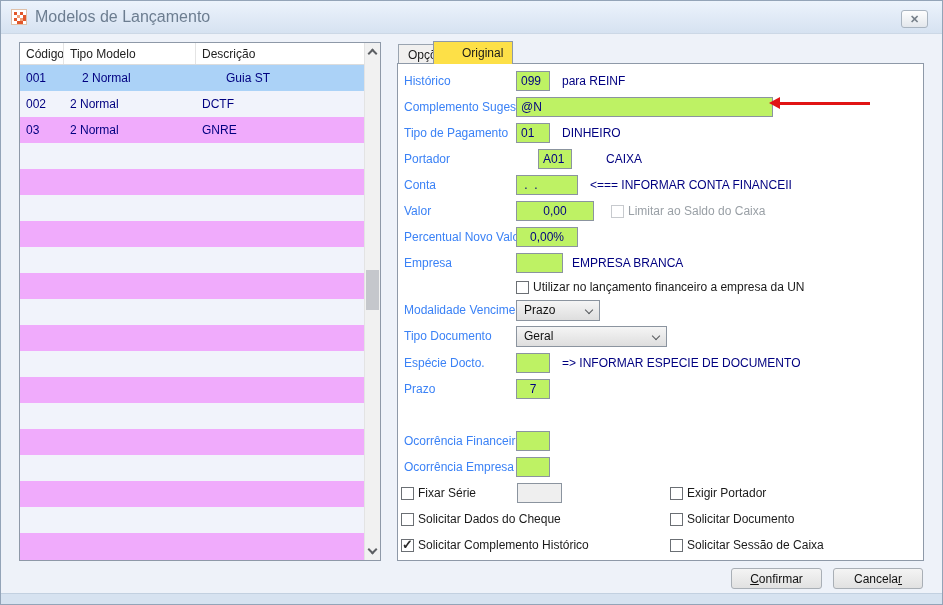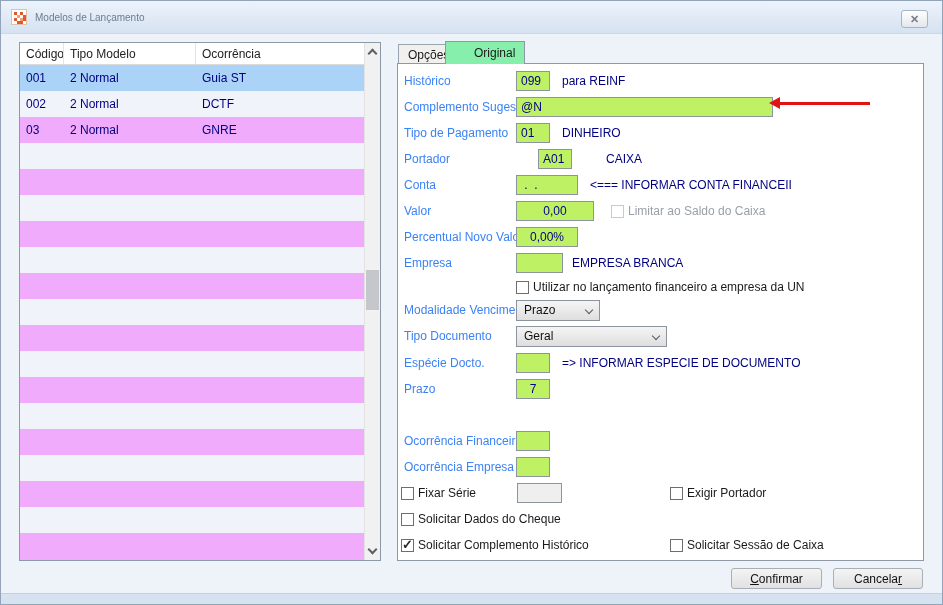--- a/index.html
+++ b/index.html
@@ -10,50 +10,50 @@
     font-family:"Liberation Sans",sans-serif;font-size:12px;color:#1a1a1a;
     overflow:hidden;
   }
   
   .titlebar{position:absolute;left:0;top:0;right:0;height:33px;
     background:linear-gradient(#ecf3fc,#d6e2f1);
     border-bottom:1px solid #ccd8e6;display:flex;align-items:center;padding:0 10px;}
   .title-icon{width:16px;height:16px;background:#fff;border:1px solid #dfc0a8;margin-right:8px;position:relative;flex:0 0 auto;}
   .title-icon::before{content:"";position:absolute;left:2px;top:2px;width:3px;height:3px;background:#e2572b;
     box-shadow:6px 0 #e2572b,3px 3px #f0a078,9px 3px #e2572b,0 6px #e2572b,6px 6px #f0a078,9px 6px #e2572b,3px 9px #e2572b,6px 9px #e2572b;}
-  .title-text{color:#6c7d90;font-size:10px;}
+  .title-text{color:#6c7d90;font-size:16px;}
   .close-btn{position:absolute;right:14px;top:9px;width:27px;height:18px;
     background:linear-gradient(#fefefe,#e3e7ec);border:1px solid #a9b4c0;border-radius:3px;
     display:flex;align-items:center;justify-content:center;color:#767f89;font-size:11px;font-weight:bold;cursor:default;}
   .close-btn::before{content:"✕";}
   
   .grid{position:absolute;left:18px;top:41px;width:362px;height:519px;background:#f0abfc;border:1px solid #8e99a8;}
   .grid-header{display:flex;height:22px;background:#fff;border-bottom:1px solid #dcdcdc;color:#222;}
   .gh-cell{padding:4px 0 0 6px;border-right:1px solid #e4e4e4;overflow:hidden;white-space:nowrap;}
   .c0{width:44px;flex:0 0 44px;}
   .c1{width:132px;flex:0 0 132px;}
   .c2{width:168px;flex:0 0 168px;border-right:none !important;}
   .grid-body{position:absolute;left:0;top:22px;right:16px;bottom:0;overflow:hidden;}
   .trow{display:flex;height:26px;align-items:center;color:#000080;}
   .trow.alt{background:#f1f3fb;}
-  .trow.sel{background:#abd2f7;}
+  .trow.sel{background:#abd2f7;gap:12px;}
   .trow>div{padding-left:6px;overflow:hidden;white-space:nowrap;}
   
   .vscroll{position:absolute;top:0;right:0;bottom:0;width:16px;background:#f1f1f1;border-left:1px solid #e3e3e3;}
   .sbtn{position:absolute;left:0;right:0;height:17px;display:flex;align-items:center;justify-content:center;}
   .sbtn.up{top:0;} .sbtn.down{bottom:0;}
   .chev{width:7px;height:7px;border-right:2px solid #5c5f63;border-bottom:2px solid #5c5f63;}
   .chev.up{transform:rotate(-135deg);margin-top:4px;}
   .chev.down{transform:rotate(45deg);margin-bottom:4px;}
   .sthumb{position:absolute;left:1px;right:1px;top:227px;height:40px;background:#c5c7cc;}
   
   .tab{position:absolute;height:20px;padding:3px 9px 0 9px;background:#f1f0ef;
     border:1px solid #9aa4b0;border-bottom:none;color:#1a1a1a;cursor:default;white-space:nowrap;}
   .tab.t0{left:397px;top:43px;}
-  .tab.t1{left:444px;top:40px;height:23px;padding-top:4px;background:#86efac;border-color:#8e99a8;z-index:3;padding-left:28px;}
+  .tab.t1{left:432px;top:40px;height:23px;padding-top:4px;background:#fde047;border-color:#8e99a8;z-index:3;padding-left:28px;}
   .panel{position:absolute;left:396px;top:62px;width:527px;height:498px;background:#fff;border:1px solid #8e99a8;z-index:2;}
   
   .frow{position:absolute;left:6px;height:20px;display:flex;align-items:center;white-space:nowrap;}
   .flabel{width:112px;flex:0 0 112px;color:#3b82f6;}
   .tb{height:20px;border:1px solid #8b949f;background:#bef264;color:#000080;font:inherit;padding:0 4px;outline:none;}
   .tb.ra{text-align:center;}
   .tb.dis{background:#efefef;}
   .w34{width:34px;} .w47{width:47px;} .w62{width:62px;} .w78{width:78px;} .w257{width:257px;}
   .hint{color:#000080;margin-left:12px;}
   .combo{height:21px;background:linear-gradient(#f5f5f5,#dedede);border:1px solid #8b949f;
@@ -85,21 +85,21 @@
   <div class="titlebar">
     <span class="title-icon"></span>
     <span class="title-text">Modelos de Lançamento</span>
   </div>
   <div class="close-btn"></div>
 
   <div class="grid">
     <div class="grid-header">
       <div class="gh-cell c0">Código</div>
       <div class="gh-cell c1">Tipo Modelo</div>
-      <div class="gh-cell c2">Ocorrência</div>
+      <div class="gh-cell c2">Descrição</div>
     </div>
     <div class="grid-body">
         <div class="trow sel">
           <div class="c0">001</div>
           <div class="c1">2 Normal</div>
           <div class="c2">Guia ST</div>
         </div>
         <div class="trow alt">
           <div class="c0">002</div>
           <div class="c1">2 Normal</div>
@@ -304,20 +304,24 @@
     <input class="tb dis" style="position: absolute; left: 119px; top: 419px; width: 45px;" value="">
     <div class="frow" style="top:419px;left:272px;">
       <span class="cb"></span>
       <span class="cblabel">Exigir Portador</span>
     </div>
 
     <div class="frow" style="top:445px;left:3px;">
       <span class="cb"></span>
       <span class="cblabel">Solicitar Dados do Cheque</span>
     </div>
+    <div class="frow" style="top:445px;left:272px;">
+      <span class="cb"></span>
+      <span class="cblabel">Solicitar Documento</span>
+    </div>
 
     <div class="frow" style="top:471px;left:3px;">
       <span class="cb on"></span>
       <span class="cblabel">Solicitar Complemento Histórico</span>
     </div>
     <div class="frow" style="top:471px;left:272px;">
       <span class="cb"></span>
       <span class="cblabel">Solicitar Sessão de Caixa</span>
     </div>
 

